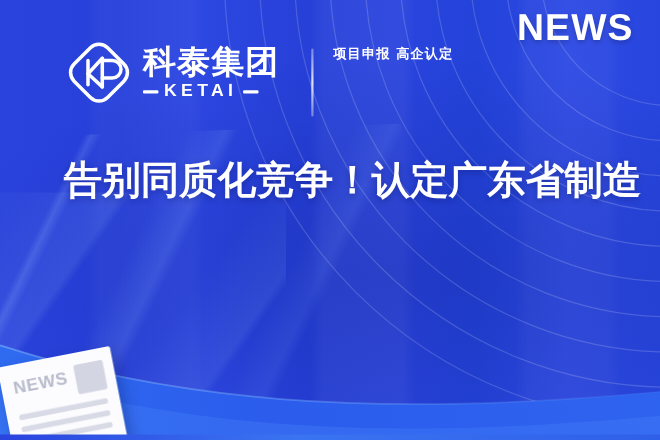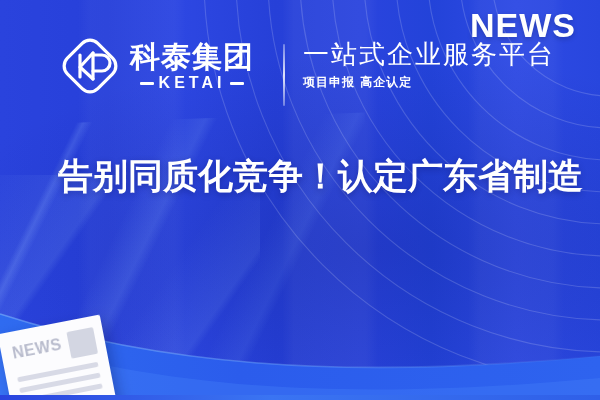--- a/index.html
+++ b/index.html
@@ -104,21 +104,21 @@
   .logo-mark svg{ width:100%; height:100%; display:block; }
 
   .logo-text{ display:flex; flex-direction:column; align-items:center; }
   .logo-cn{
     color:#ffffff; font-weight:bold; font-size:30px; letter-spacing:1px;
     line-height:1.08; white-space:nowrap;
     font-family:"DejaVu Sans","Liberation Sans",sans-serif;
   }
   .logo-en-row{
     display:flex; align-items:center; gap:5px; margin-top:2px; width:100%;
-    justify-content:center;
+    justify-content:flex-start;
   }
   .logo-dash{ display:block; height:3px; width:14px; background:#fff; border-radius:1px; }
   .logo-en{
     color:#ffffff; font-weight:bold; font-size:16px; letter-spacing:4px;
     line-height:1; white-space:nowrap;
   }
 
   .divider{
     position:absolute; left:283px; top:18px; width:2px; height:62px;
     background:linear-gradient(180deg, rgba(255,255,255,.35), rgba(255,255,255,.85), rgba(255,255,255,.35));
@@ -141,21 +141,21 @@
 
   .news-badge{
     position:absolute; right:24px; top:-20px;
     color:#ffffff; font-size:34px; font-weight:bold; letter-spacing:1px;
     text-shadow:0 2px 5px rgba(0,0,0,.22);
     font-family:"Liberation Sans","DejaVu Sans",sans-serif;
   }
 
   
   .headline{
-    position:absolute; left:58px; top:152px; width:520px;
+    position:absolute; left:58px; top:140px; width:520px;
     color:#ffffff;
     font-size:35px; font-weight:bold; line-height:1.42;
     letter-spacing:0px;
     text-shadow:0 2px 6px rgba(5,10,70,.30);
     font-family:"DejaVu Sans","Liberation Sans",sans-serif;
   }
   .headline-line{ display:block; white-space:nowrap; }
 
   
   .paper{
@@ -255,21 +255,20 @@
           <span class="logo-dash"></span>
           <span class="logo-en">KETAI</span>
           <span class="logo-dash"></span>
         </div>
       </div>
     </div>
 
     <div class="divider"></div>
 
     <div class="slogan">
-      <div class="slogan-main">一站式企业服务平台</div>
       <div class="slogan-sub">项目申报 高企认定</div>
     </div>
 
     <div class="news-badge">NEWS</div>
   </div>
 
   <div class="headline">
     <span class="headline-line">告别同质化竞争！认定广东省制造</span>
   </div>
 

